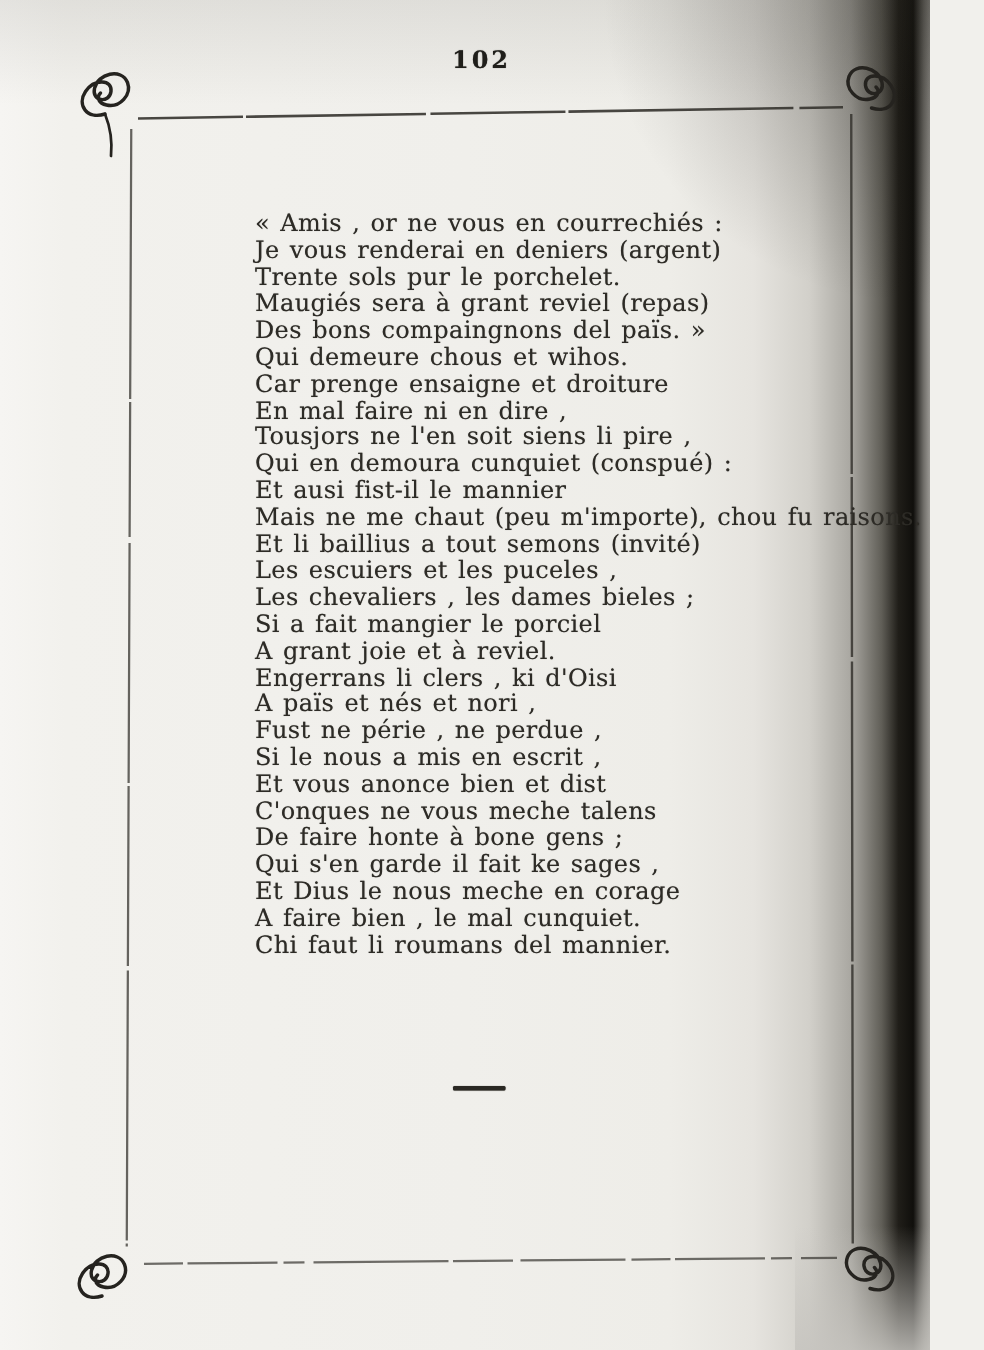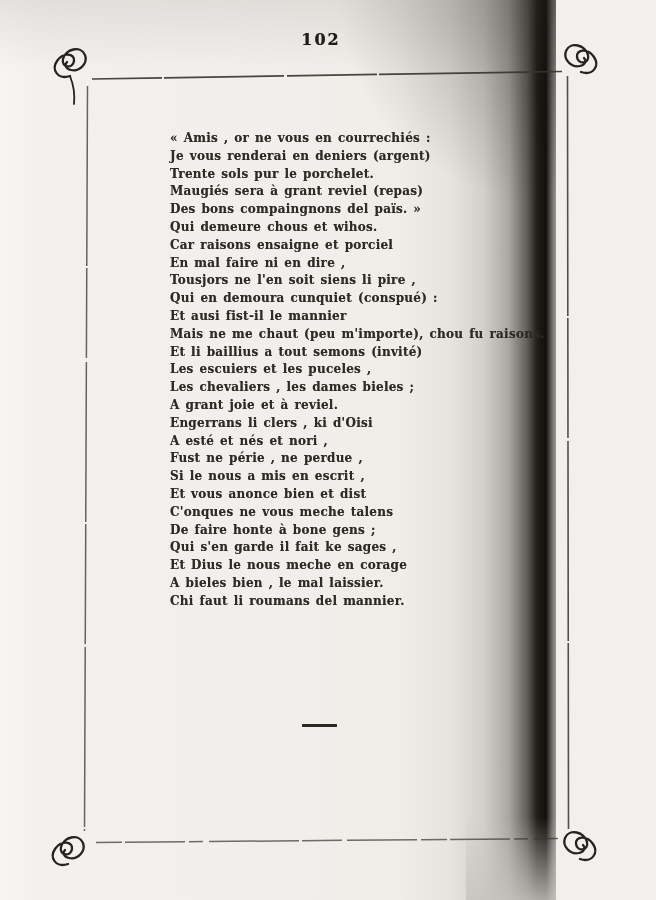--- a/index.html
+++ b/index.html
@@ -2,21 +2,21 @@
 <html><head>
 <meta charset="utf-8">
 <style>
   html,body{margin:0;padding:0;}
   body{
     width:656px;height:900px;overflow:hidden;
     background:#f1f0ec;
     font-family:"DejaVu Serif", serif;
   }
   .scan{
-    position:relative;width:556px;height:900px;
+    position:relative;width:620px;height:900px;
     background:linear-gradient(90deg,
       #f6f5f2 0%, #f2f1ed 7%, #f0efeb 50%, #eeede8 72%,
       #e6e4df 81%, #d2d0ca 87%, #a9a7a1 91.5%,
       #605e57 94.8%, #201e19 96.6%, #100f0c 98.2%,
       #6f6d68 99.3%, #9c9a95 100%);
   }
   .vignette{
     position:absolute;inset:0;pointer-events:none;
     background:
       radial-gradient(ellipse 320px 300px at 100% 0%, rgba(25,23,18,0.35), rgba(25,23,18,0) 68%),
@@ -28,25 +28,24 @@
   }
   .page-number{
     position:absolute;top:30px;left:289px;width:64px;
     text-align:center;
     font-size:16px;font-weight:bold;letter-spacing:2px;
     color:#1f1e1a;
     text-shadow:0 0 0.6px rgba(30,28,24,0.7);
   }
   .frame{position:absolute;inset:0;}
   .poem{
-    position:absolute;left:170px;top:130px;width:400px;
-    font-size:12px;line-height:17.8px;
+    position:absolute;left:170px;top:140px;width:400px;
+    font-size:16px;line-height:17.8px;
     color:#2d2b26;letter-spacing:0.25px;word-spacing:1.5px;
     text-shadow:0 0 0.5px rgba(45,43,38,0.55);
-    font-weight:bold;
   }
   .poem-line{white-space:nowrap;}
   .end-rule{
     position:absolute;left:302px;top:724px;width:35px;height:2.5px;
     background:#2a2823;border-radius:1px;
     box-shadow:0 0 0.6px rgba(42,40,35,0.8);
   }
 </style>
 </head>
 <body>
@@ -77,38 +76,39 @@
     <use href="#fl" transform="translate(596,831) scale(-1,1)"></use>
   </svg>
 
   <div class="poem">
       <div class="poem-line">« Amis , or ne vous en courrechiés :</div>
       <div class="poem-line">Je vous renderai en deniers (argent)</div>
       <div class="poem-line">Trente sols pur le porchelet.</div>
       <div class="poem-line">Maugiés sera à grant reviel (repas)</div>
       <div class="poem-line">Des bons compaingnons del païs. »</div>
       <div class="poem-line">Qui demeure chous et wihos.</div>
-      <div class="poem-line">Car raisons ensaigne et porciel</div>
+      <div class="poem-line">Car prenge ensaigne et droiture</div>
       <div class="poem-line">En mal faire ni en dire ,</div>
       <div class="poem-line">Tousjors ne l'en soit siens li pire ,</div>
       <div class="poem-line">Qui en demoura cunquiet (conspué) :</div>
       <div class="poem-line">Et ausi fist-il le mannier</div>
       <div class="poem-line">Mais ne me chaut (peu m'importe), chou fu raisons.</div>
       <div class="poem-line">Et li baillius a tout semons (invité)</div>
       <div class="poem-line">Les escuiers et les puceles ,</div>
       <div class="poem-line">Les chevaliers , les dames bieles ;</div>
+      <div class="poem-line">Si a fait mangier le porciel</div>
       <div class="poem-line">A grant joie et à reviel.</div>
       <div class="poem-line">Engerrans li clers , ki d'Oisi</div>
-      <div class="poem-line">A esté et nés et nori ,</div>
+      <div class="poem-line">A païs et nés et nori ,</div>
       <div class="poem-line">Fust ne périe , ne perdue ,</div>
       <div class="poem-line">Si le nous a mis en escrit ,</div>
       <div class="poem-line">Et vous anonce bien et dist</div>
       <div class="poem-line">C'onques ne vous meche talens</div>
       <div class="poem-line">De faire honte à bone gens ;</div>
       <div class="poem-line">Qui s'en garde il fait ke sages ,</div>
       <div class="poem-line">Et Dius le nous meche en corage</div>
-      <div class="poem-line">A bieles bien , le mal laissier.</div>
+      <div class="poem-line">A faire bien , le mal cunquiet.</div>
       <div class="poem-line">Chi faut li roumans del mannier.</div>
     </div>
 
   <div class="end-rule"></div>
 
 </div>
 
 </body></html>

